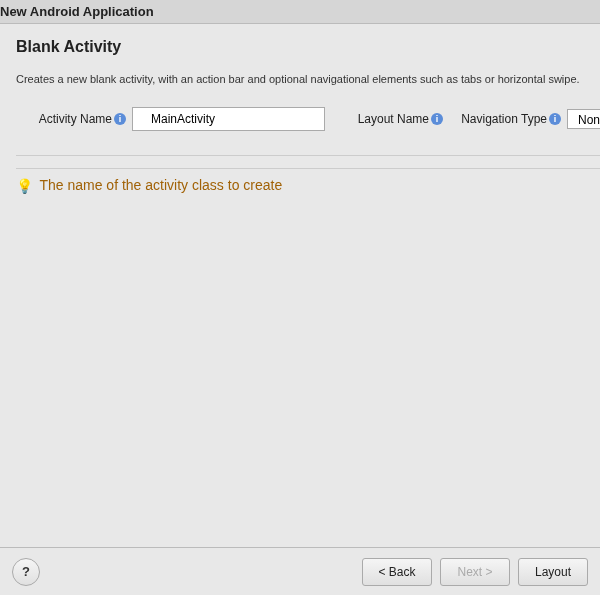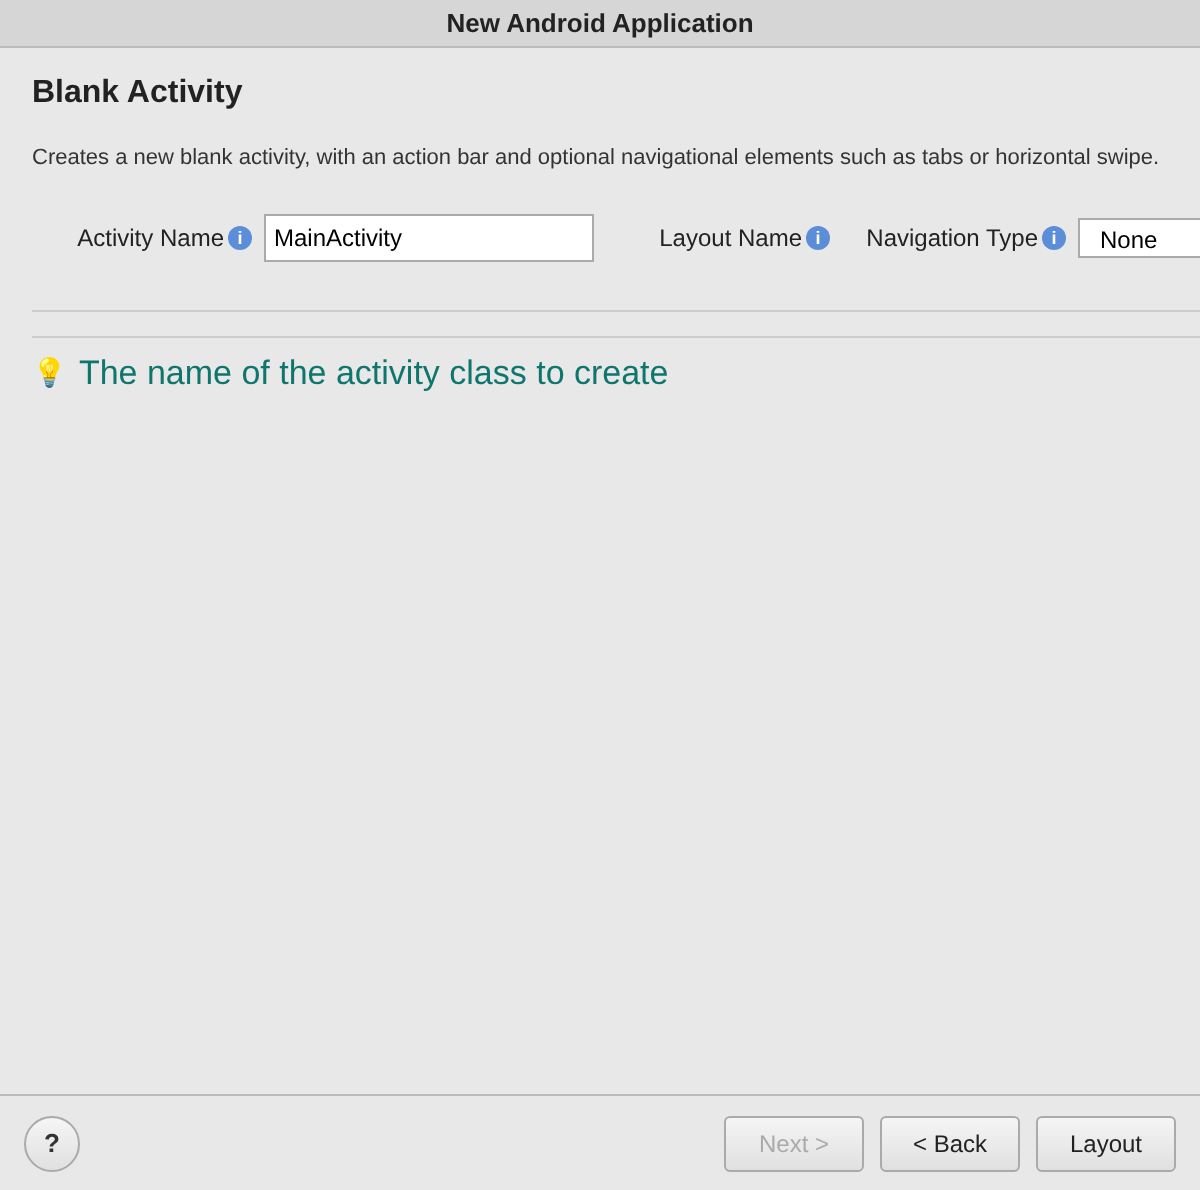--- a/index.html
+++ b/index.html
@@ -10,21 +10,20 @@
       font-family: Arial, sans-serif;
       font-size: 13px;
       color: #222;
       display: flex;
       flex-direction: column;
     }
 
     
     .title-bar {
       background: #d6d6d6;
-      text-align: center;
       padding: 4px 0;
       font-size: 13px;
       font-weight: bold;
       border-bottom: 1px solid #bbb;
       flex-shrink: 0;
     }
 
     
     .main-content {
       flex: 1;
@@ -144,21 +143,21 @@
       line-height: 12px;
       font-weight: bold;
       cursor: pointer;
     }
 
     .form-input {
       flex: 1;
       height: 24px;
       border: 1px solid #aaa;
       background: white;
-      padding: 2px 4px;
+      padding: 2px 18px;
       font-size: 12px;
       outline: none;
     }
 
     .form-select {
       flex: 1;
       height: 20px;
       border: 1px solid #aaa;
       background: white;
       padding: 2px 6px;
@@ -177,22 +176,22 @@
       margin-top: 4px;
     }
 
     .bulb-icon {
       font-size: 14px;
       flex-shrink: 0;
       margin-top: 1px;
     }
 
     .hint-text {
-      font-size: 17px;
-      color: #0f766e;
+      font-size: 14px;
+      color: #a16207;
     }
 
     
     .bottom-bar {
       height: 48px;
       background: #e8e8e8;
       border-top: 1px solid #bbb;
       display: flex;
       align-items: center;
       justify-content: flex-end;
@@ -301,16 +300,16 @@
         <span class="menu-dots">⋮</span>
       </div>
       <div class="preview-body"></div>
     </div>
   </div>
 </div>
 
 <div class="bottom-bar">
   <button class="help-btn">?</button>
   <div class="spacer"></div>
+  <button class="btn">&lt; Back</button>
   <button class="btn" disabled="">Next &gt;</button>
-  <button class="btn">&lt; Back</button>
   <button class="btn">Layout</button>
 </div>
 
 </body></html>

